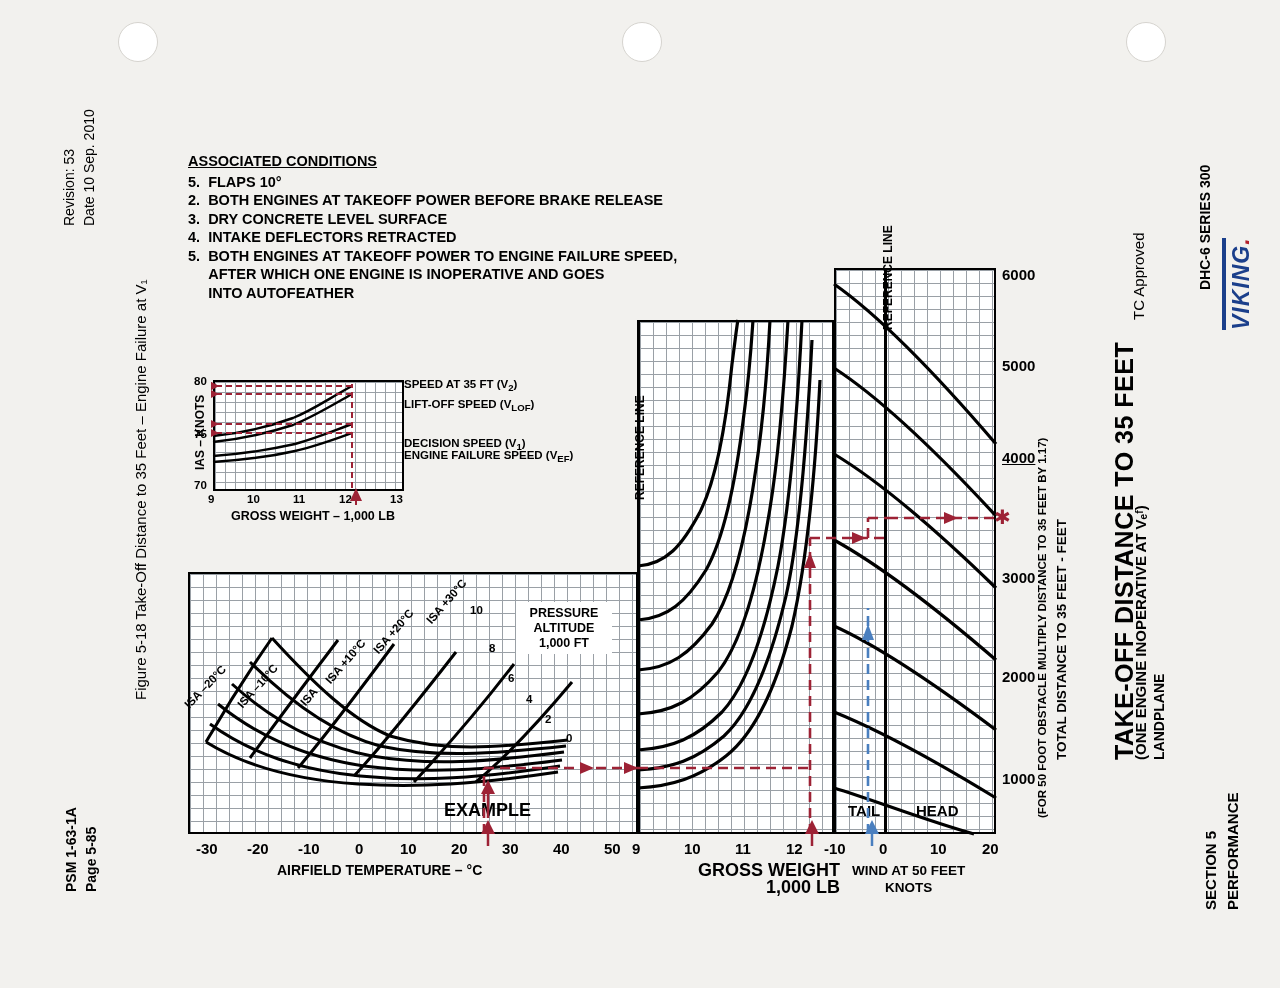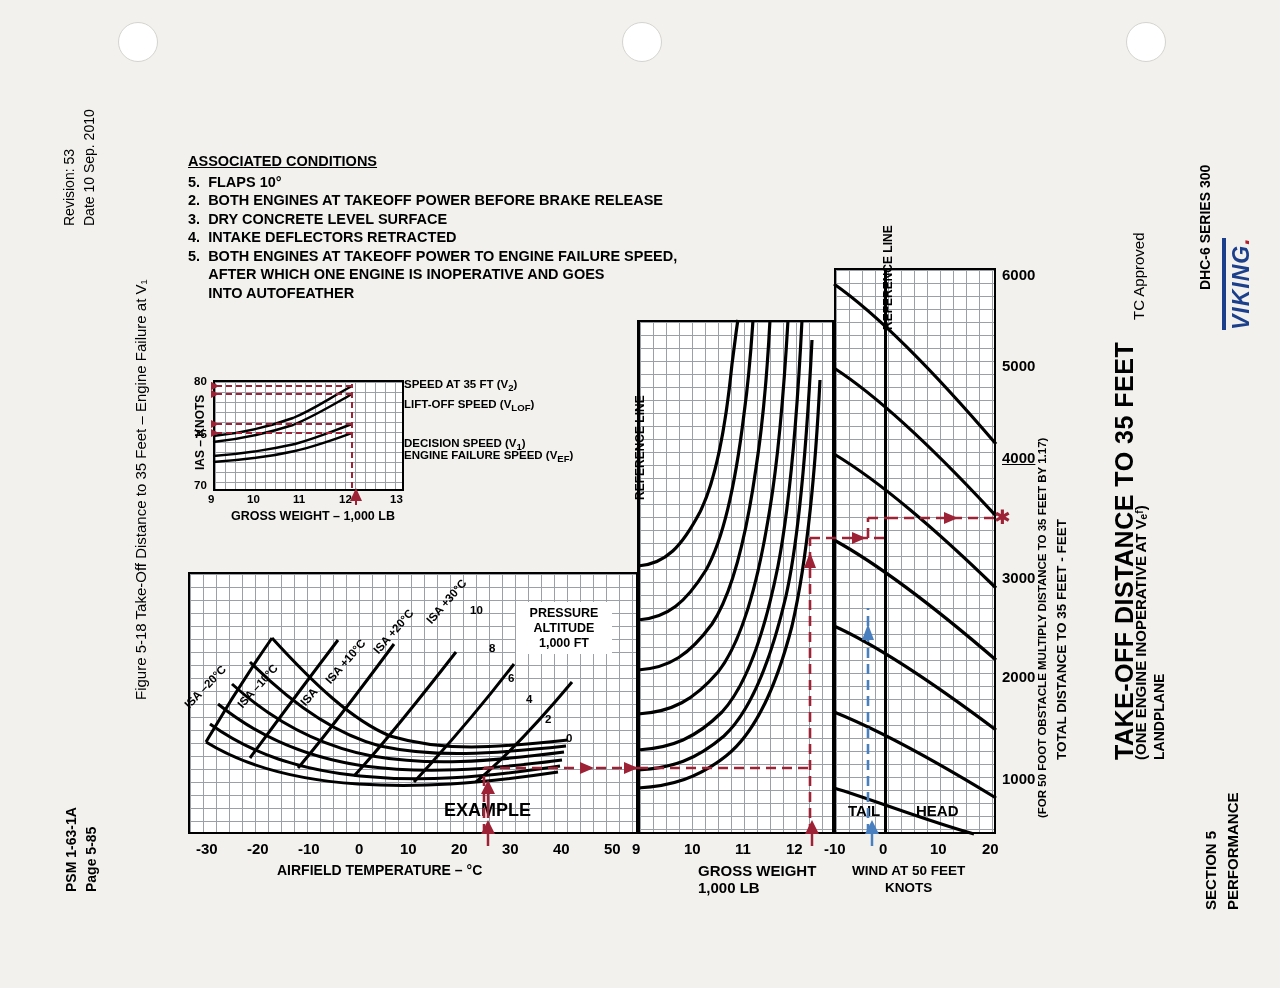--- a/index.html
+++ b/index.html
@@ -299,21 +299,21 @@
       <path d="M0,300 C30,298 48,282 68,250 C86,218 98,160 106,94 C112,50 114,14 115,0"></path>
       <path d="M0,246 C28,244 44,226 62,192 C78,160 88,104 94,44 C98,14 99,4 100,0"></path>
     </g>
   </svg>
 
   <div class="lbl" style="left:632px;top:840px;">9</div>
   <div class="lbl" style="left:684px;top:840px;">10</div>
   <div class="lbl" style="left:735px;top:840px;">11</div>
   <div class="lbl" style="left:786px;top:840px;">12</div>
 
-  <div class="lbl" style="left:698px;top:862px;font-size:15px;text-align:left;white-space:pre-line;line-height:17px;">GROSS WEIGHT
+  <div class="lbl" style="left:698px;top:862px;font-size:18px;text-align:right;white-space:pre-line;line-height:17px;">GROSS WEIGHT
 1,000 LB</div>
 
   <svg style="left:795px;top:812px;width:34px;height:36px;" viewBox="0 0 34 36">
     <line x1="17" y1="34" x2="17" y2="20" stroke="#9d2235" stroke-width="2.5"></line>
     <path d="M10,22 L17,8 L24,22 z" fill="#9d2235"></path>
   </svg>
 
   <svg style="left:834px;top:268px;width:162px;height:566px;" viewBox="0 0 162 566">
     <g fill="none" stroke="#000" stroke-width="3.2">
       <path d="M0,16 C40,44 90,92 162,176"></path>

